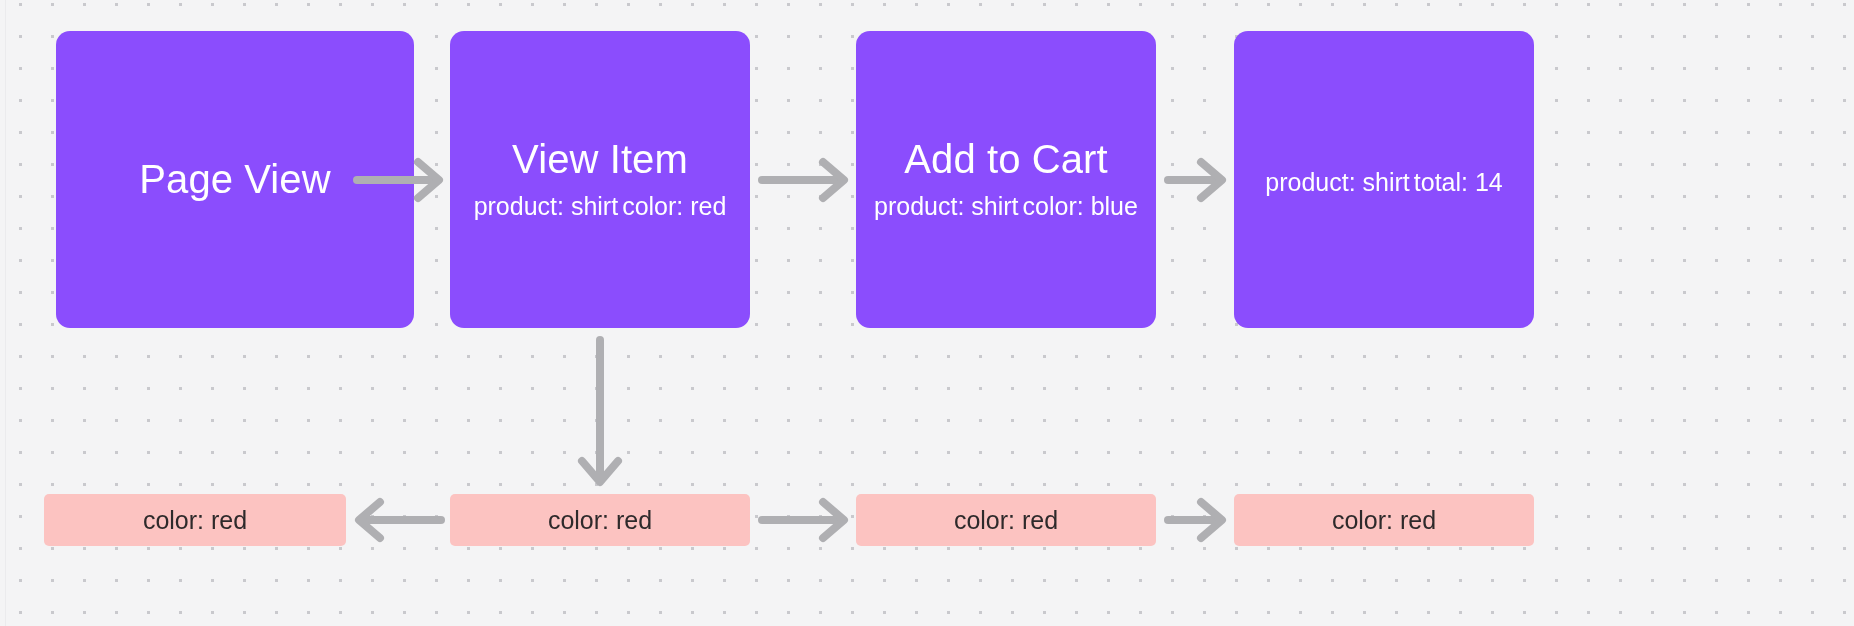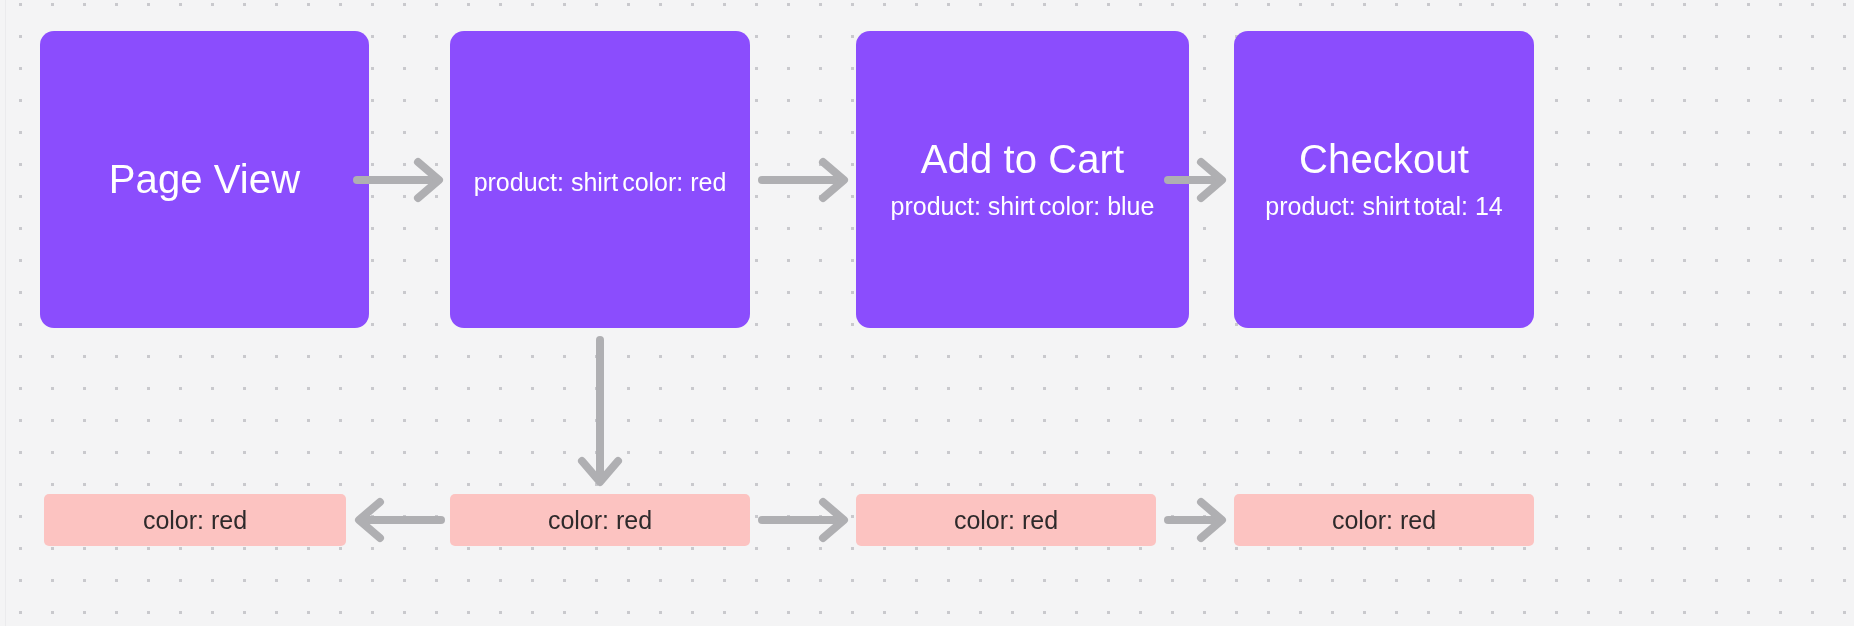--- a/index.html
+++ b/index.html
@@ -96,42 +96,42 @@
     stroke-linecap: round;
     stroke-linejoin: round;
     fill: none;
   }
 </style>
 </head>
 <body>
 
 <div id="canvas">
 
-  <div class="event-node title-only" style="left:40px; top:31px; width:329px; height:297px;">
+  <div class="event-node title-only" style="left:56px; top:31px; width:358px; height:297px;">
     <div class="event-title">Page View</div>
 
   </div>
 
   <div class="event-node" style="left:450px; top:31px; width:300px; height:297px;">
+    <div class="event-title">View Item</div>
     <div class="event-props">
       <div class="event-prop">product: shirt</div>
       <div class="event-prop">color: red</div>
     </div>
   </div>
 
-  <div class="event-node" style="left:856px; top:31px; width:333px; height:297px;">
+  <div class="event-node" style="left:856px; top:31px; width:300px; height:297px;">
     <div class="event-title">Add to Cart</div>
     <div class="event-props">
       <div class="event-prop">product: shirt</div>
       <div class="event-prop">color: blue</div>
     </div>
   </div>
 
   <div class="event-node" style="left:1234px; top:31px; width:300px; height:297px;">
-    <div class="event-title">Checkout</div>
     <div class="event-props">
       <div class="event-prop">product: shirt</div>
       <div class="event-prop">total: 14</div>
     </div>
   </div>
 
   <div class="prop-node" style="left:44px; top:494px; width:302px; height:52px;">
     <span>color: red</span>
   </div>
 

